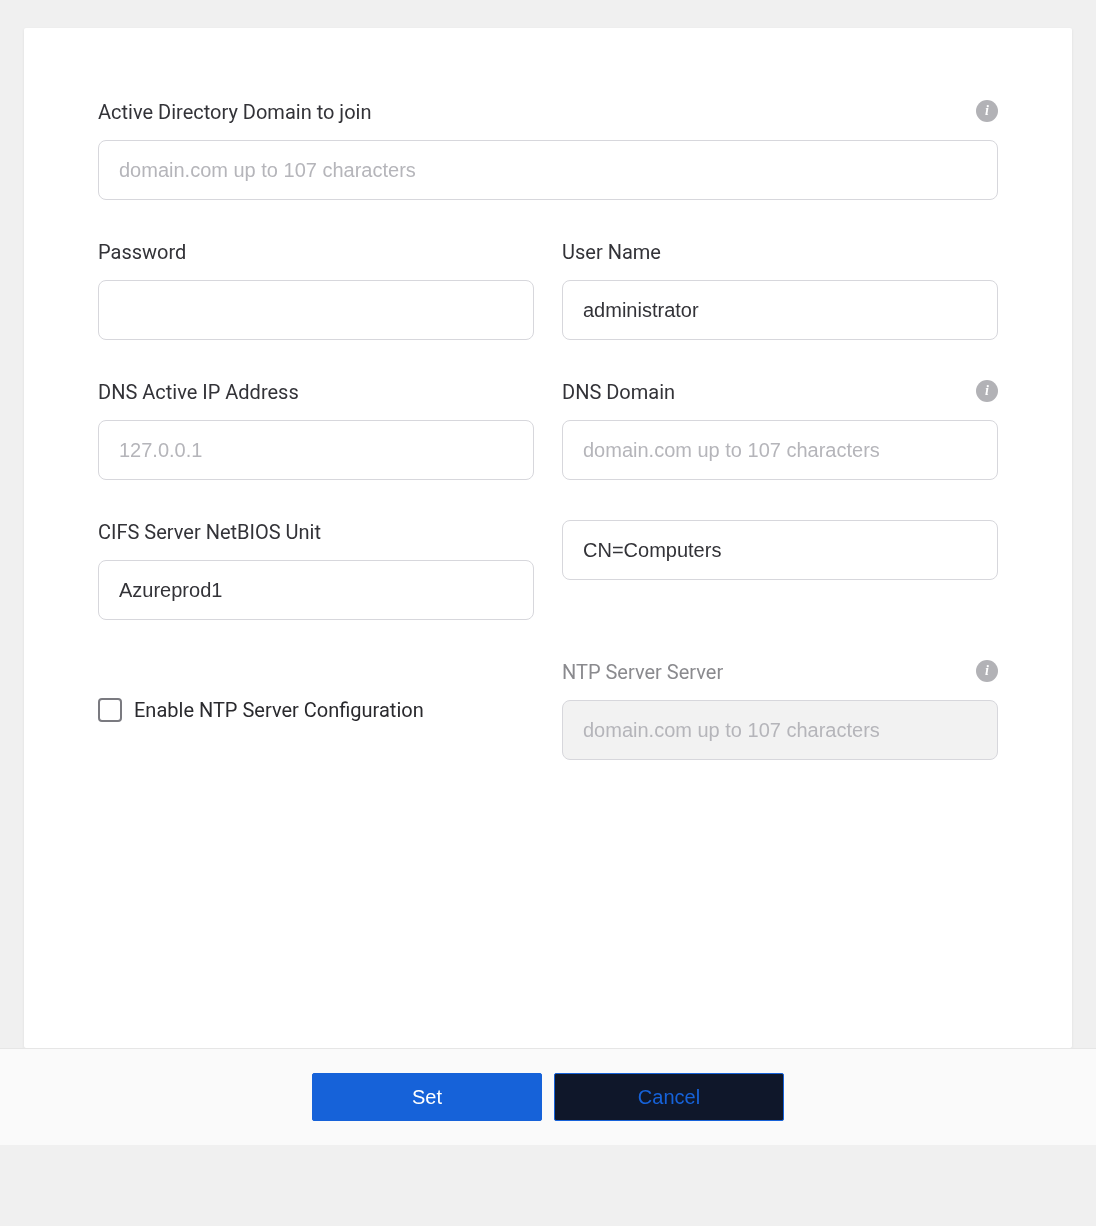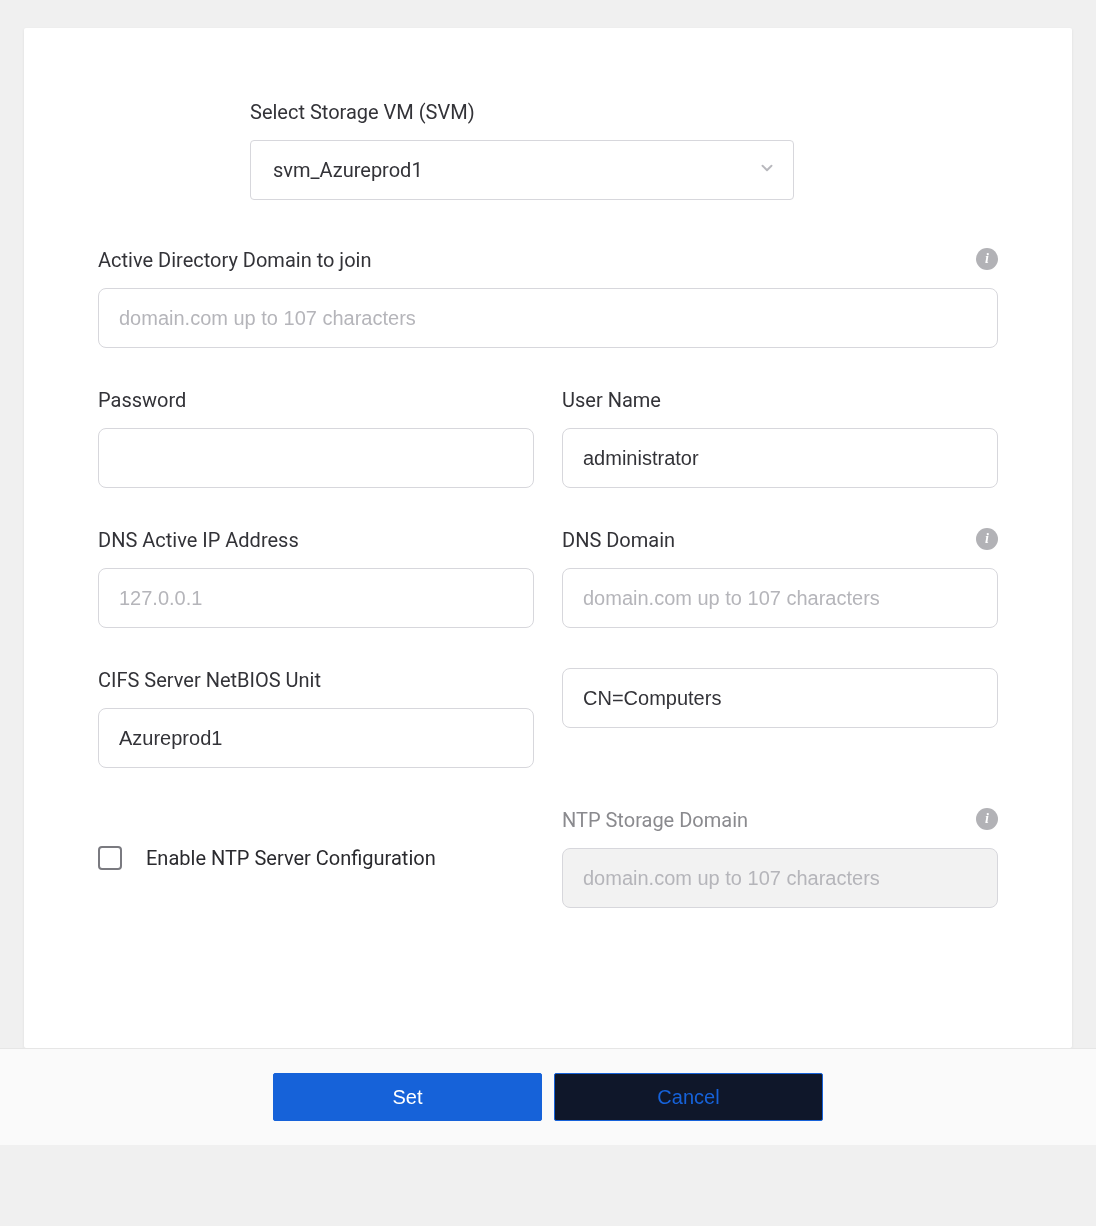--- a/index.html
+++ b/index.html
@@ -97,21 +97,21 @@
       color: #b5b5ba;
     }
     .text-input.disabled {
       background: #f2f2f2;
       color: #b5b5ba;
     }
 
     .checkbox-row {
       display: flex;
       align-items: center;
-      gap: 24px;
+      gap: 12px;
     }
     .checkbox {
       width: 24px;
       height: 24px;
       border: 2px solid #7a7a80;
       border-radius: 4px;
       background: #fff;
       cursor: pointer;
       flex: 0 0 auto;
     }
@@ -140,21 +140,21 @@
     .footer {
       background: #fafafa;
       border-top: 1px solid #e6e6e6;
       padding: 24px 0;
       display: flex;
       justify-content: center;
       gap: 12px;
       position: relative;
     }
     .btn {
-      width: 269px;
+      width: 230px;
       height: 48px;
       border-radius: 2px;
       font-size: 20px;
       font-weight: 400;
       cursor: pointer;
       border: 1px solid transparent;
     }
     .btn.primary {
       background: #1662d9;
       color: #fff;
@@ -165,33 +165,20 @@
       color: #1662d9;
       border-color: #1662d9;
     }
   </style>
 </head>
 <body>
 
 <div class="page">
   <div class="card">
 
-    <div class="svm-block">
-      <span class="label">Select Storage VM (SVM)</span>
-      <div class="select-wrap">
-        <div class="select-display">
-          <span>svm_Azureprod1</span>
-        </div>
-        <span class="chev">
-          <svg width="18" height="18" viewBox="0 0 24 24" fill="none" stroke="#b8b8bd" stroke-width="2.5" stroke-linecap="round" stroke-linejoin="round">
-              <polyline points="6 9 12 15 18 9"></polyline>
-            </svg>
-        </span>
-      </div>
-    </div>
 
     <div class="full-row">
       <div class="label-with-info">
         <span class="label">Active Directory Domain to join</span>
         <span class="info-icon">i</span>
       </div>
       <input class="text-input" type="text" placeholder="domain.com up to 107 characters" style="">
     </div>
 
     <div class="cols">
@@ -231,21 +218,21 @@
 
     <div class="cols" style="margin-bottom:0;">
       <div class="col" style="display:flex;align-items:center;">
         <div class="checkbox-row">
           <div class="checkbox"></div>
           <span class="check-label">Enable NTP Server Configuration</span>
         </div>
       </div>
       <div class="col">
         <div class="label-with-info">
-          <span class="label disabled">NTP Storage Domain</span>
+          <span class="label disabled">NTP Server Server</span>
           <span class="info-icon">i</span>
         </div>
         <input class="text-input disabled" type="text" disabled="" placeholder="domain.com up to 107 characters" style="">
       </div>
     </div>
 
   </div>
 </div>
 
 <div class="footer">

